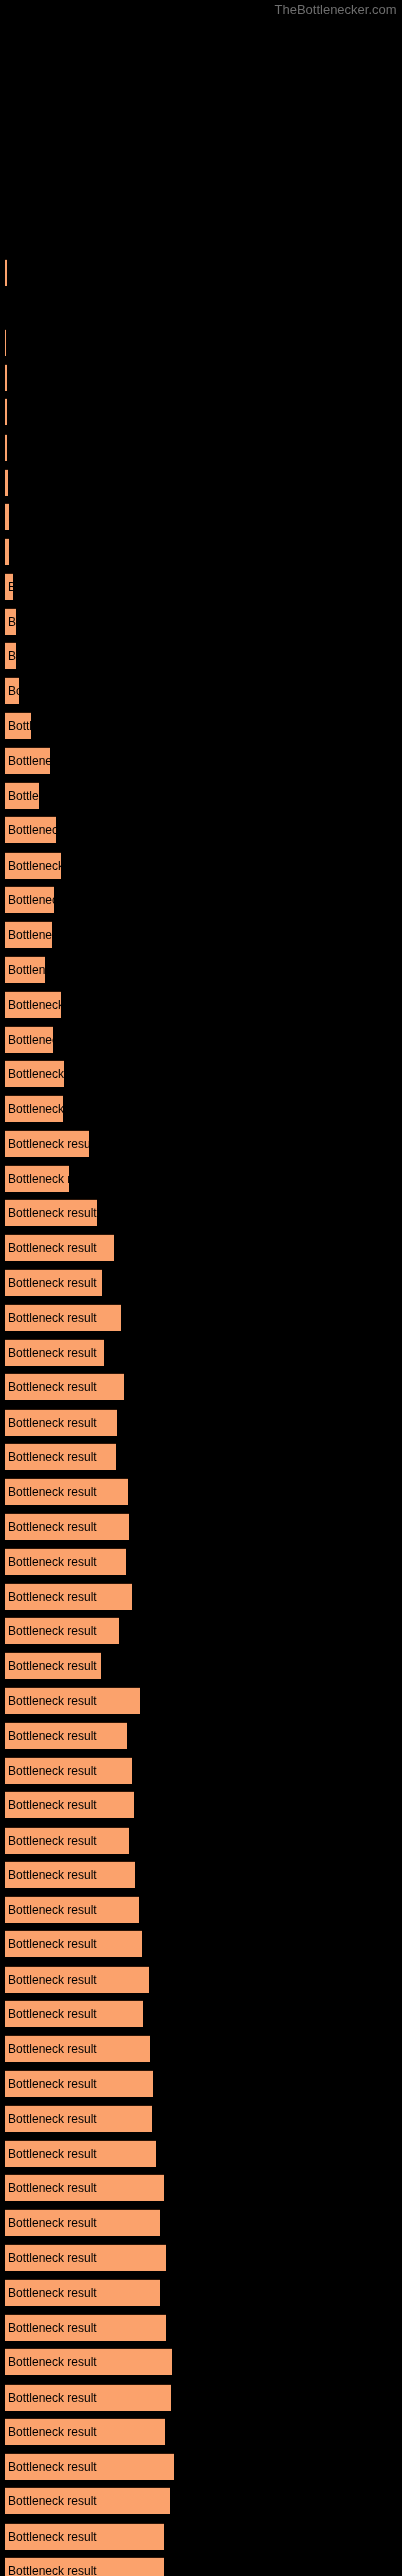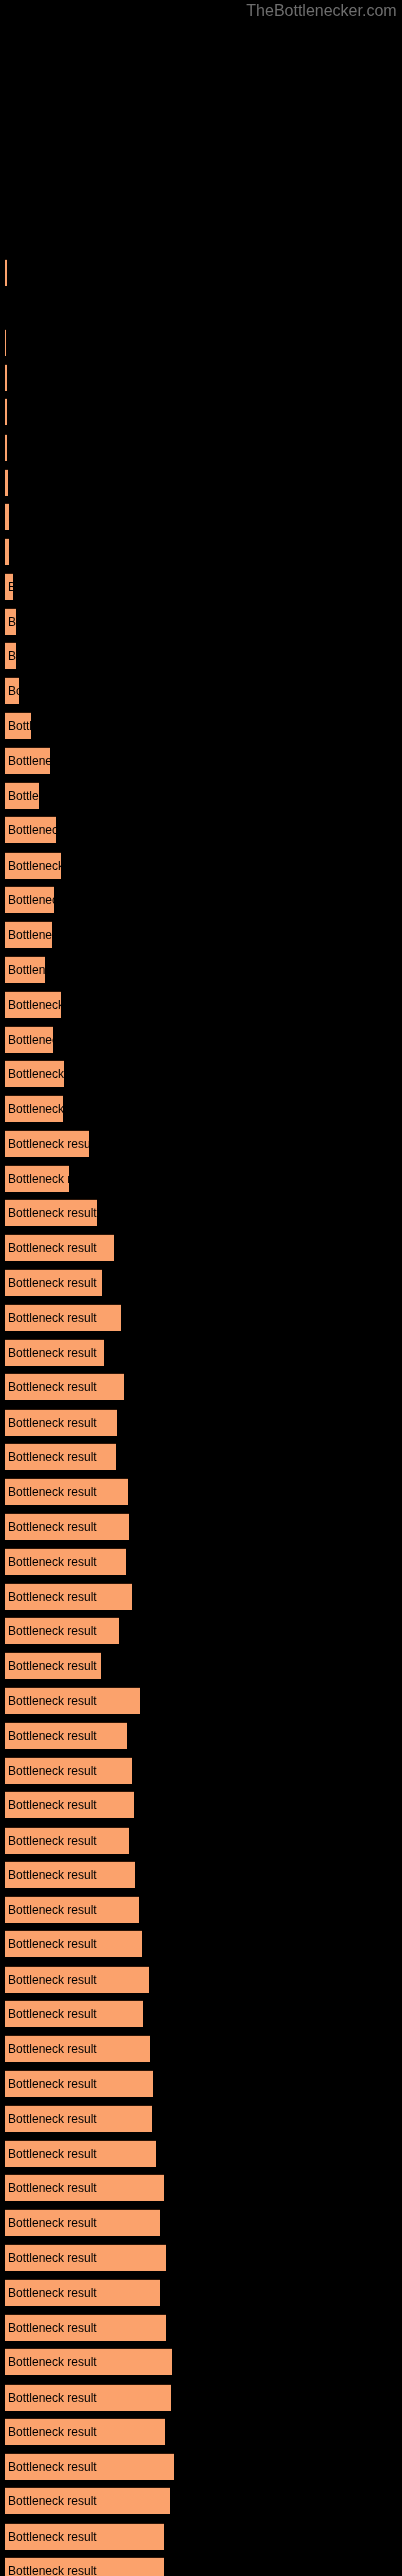--- a/index.html
+++ b/index.html
@@ -8,21 +8,21 @@
     background:#000000;
     font-family:"Liberation Sans",sans-serif;
     overflow:hidden;
     position:relative;
   }
   #chart-root{position:absolute;inset:0;}
   .watermark{
     position:absolute;
     right:6.4px;
     top:1.6px;
-    font-size:16px;
+    font-size:13px;
     color:#6e6e6e;
     letter-spacing:0px;
     white-space:nowrap;
   }
   .plot{
     position:absolute;
     left:0;
     top:0;
     width:403px;
     height:2576px;

